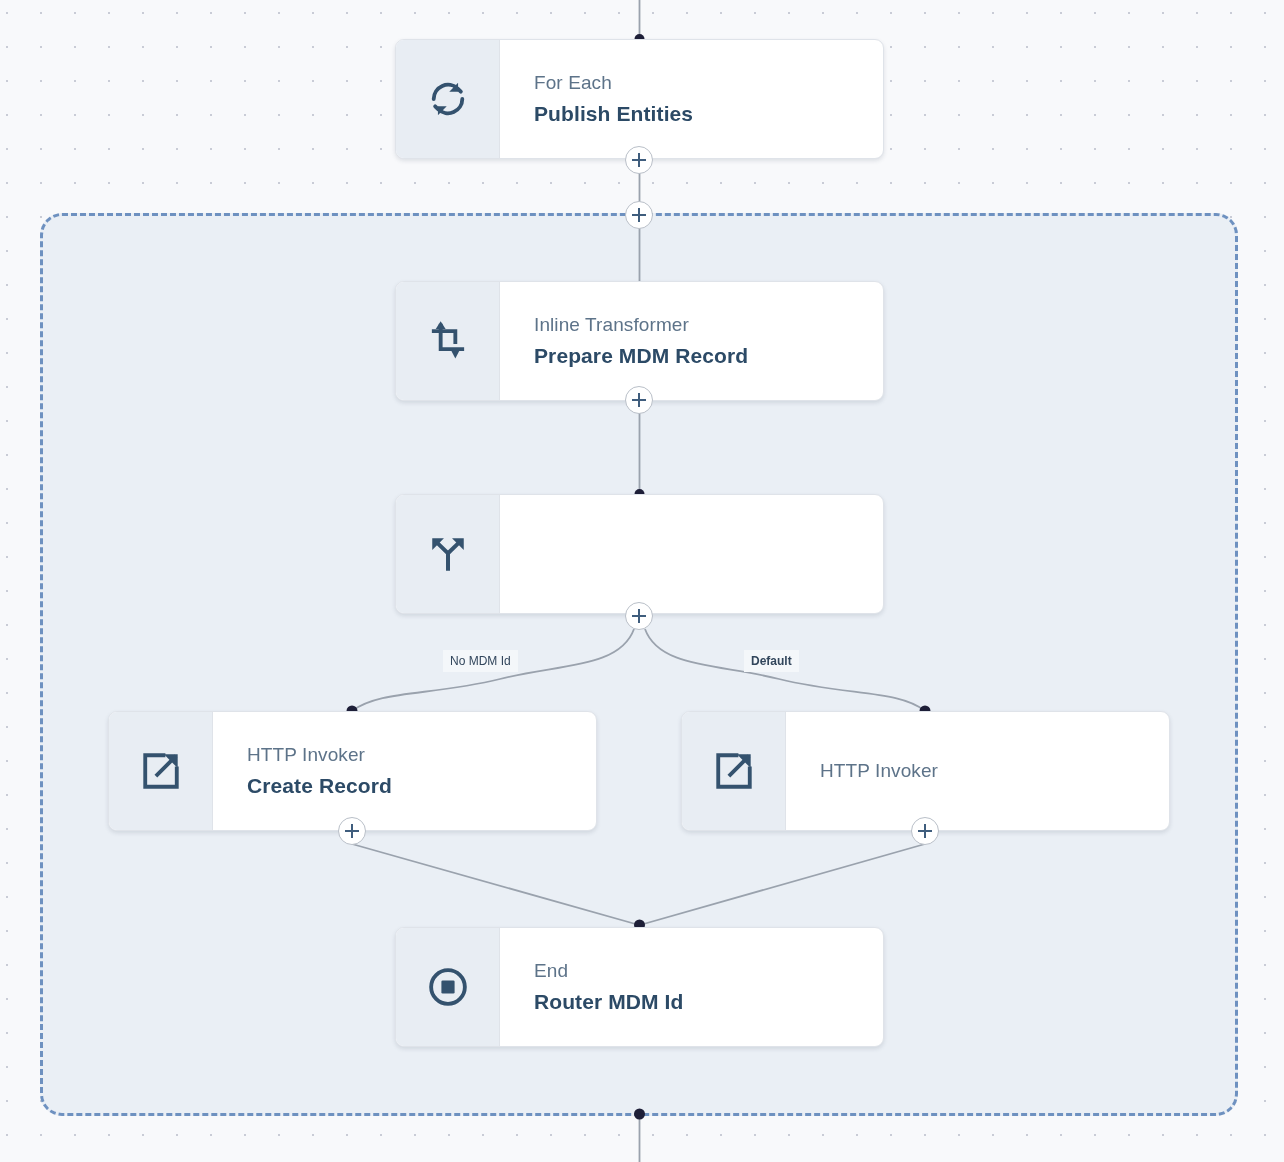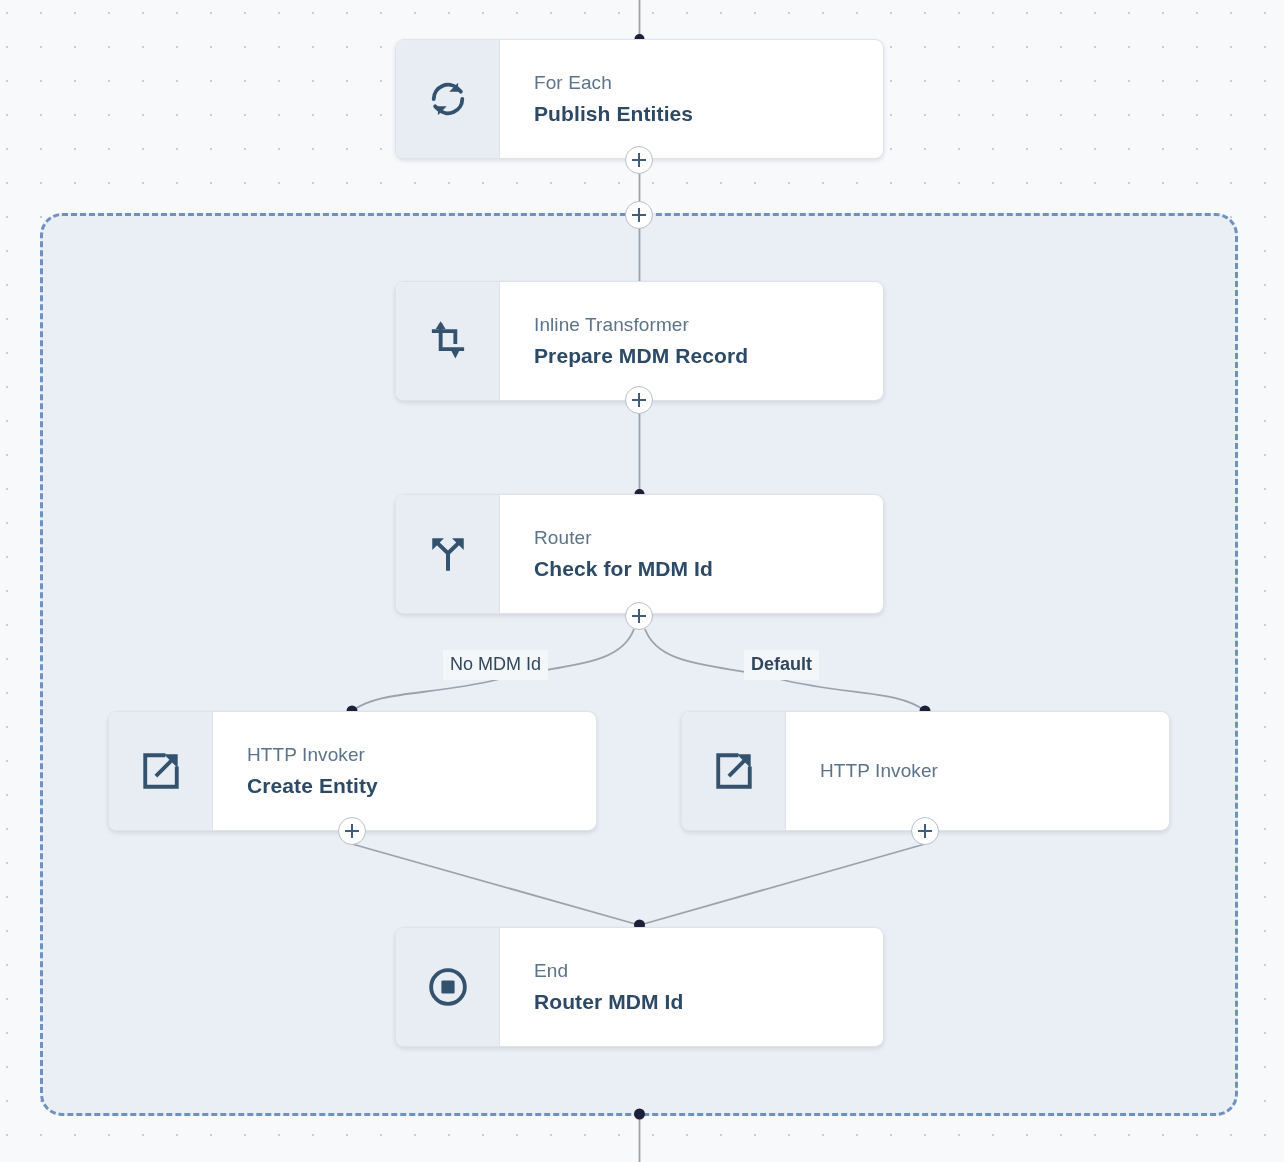--- a/index.html
+++ b/index.html
@@ -129,21 +129,21 @@
   #plus-foreach  { left: 639px; top: 160px; }
   #plus-scope    { left: 639px; top: 215px; }
   #plus-transform{ left: 639px; top: 400px; }
   #plus-router   { left: 639px; top: 616px; }
   #plus-create   { left: 352px; top: 831px; }
   #plus-update   { left: 925px; top: 831px; }
 
   
   .branch-label {
     position: absolute;
-    font-size: 18px;
+    font-size: 12px;
     color: #32465c;
     background: #f4f7fa;
     padding: 4px 7px;
     white-space: nowrap;
     line-height: 1.2;
   }
   #label-no-mdm  { left: 443px; top: 650px; }
   #label-default { left: 744px; top: 650px; font-weight: bold; }
 </style>
 </head>
@@ -213,37 +213,33 @@
 
   <div class="node" id="node-router">
     <div class="node-icon">
       <svg width="44" height="44" viewBox="0 0 24 24" fill="none" stroke="#34526e" stroke-width="2.2" stroke-linecap="butt" stroke-linejoin="miter">
         <path d="M12 21.2 V 11.6 L 5.6 5.4"></path>
         <path d="M12 11.6 L 18.4 5.4"></path>
         <polygon points="3.4,3.4 9.8,3.4 3.4,9.8" fill="#34526e" stroke="none"></polygon>
         <polygon points="20.6,3.4 14.2,3.4 20.6,9.8" fill="#34526e" stroke="none"></polygon>
       </svg>
     </div>
-    <div class="node-body">
-      <div class="node-type">Router</div>
-      <div class="node-title">Check for MDM Id</div>
-    </div>
   </div>
 
   <div class="node" id="node-create">
     <div class="node-icon">
       <svg width="44" height="44" viewBox="0 0 24 24" fill="none" stroke="#34526e" stroke-width="2.1" stroke-linecap="butt" stroke-linejoin="miter">
         <path d="M14.4 3.4 H 3.4 V 20.6 H 20.6 V 9.6"></path>
         <path d="M9.2 14.8 L 20.2 3.8"></path>
         <polygon points="21.1,2.9 13.6,2.9 21.1,10.4" fill="#34526e" stroke="none"></polygon>
       </svg>
     </div>
     <div class="node-body">
       <div class="node-type">HTTP Invoker</div>
-      <div class="node-title">Create Entity</div>
+      <div class="node-title">Create Record</div>
     </div>
   </div>
 
   <div class="node" id="node-update">
     <div class="node-icon">
       <svg width="44" height="44" viewBox="0 0 24 24" fill="none" stroke="#34526e" stroke-width="2.1" stroke-linecap="butt" stroke-linejoin="miter">
         <path d="M14.4 3.4 H 3.4 V 20.6 H 20.6 V 9.6"></path>
         <path d="M9.2 14.8 L 20.2 3.8"></path>
         <polygon points="21.1,2.9 13.6,2.9 21.1,10.4" fill="#34526e" stroke="none"></polygon>
       </svg>

